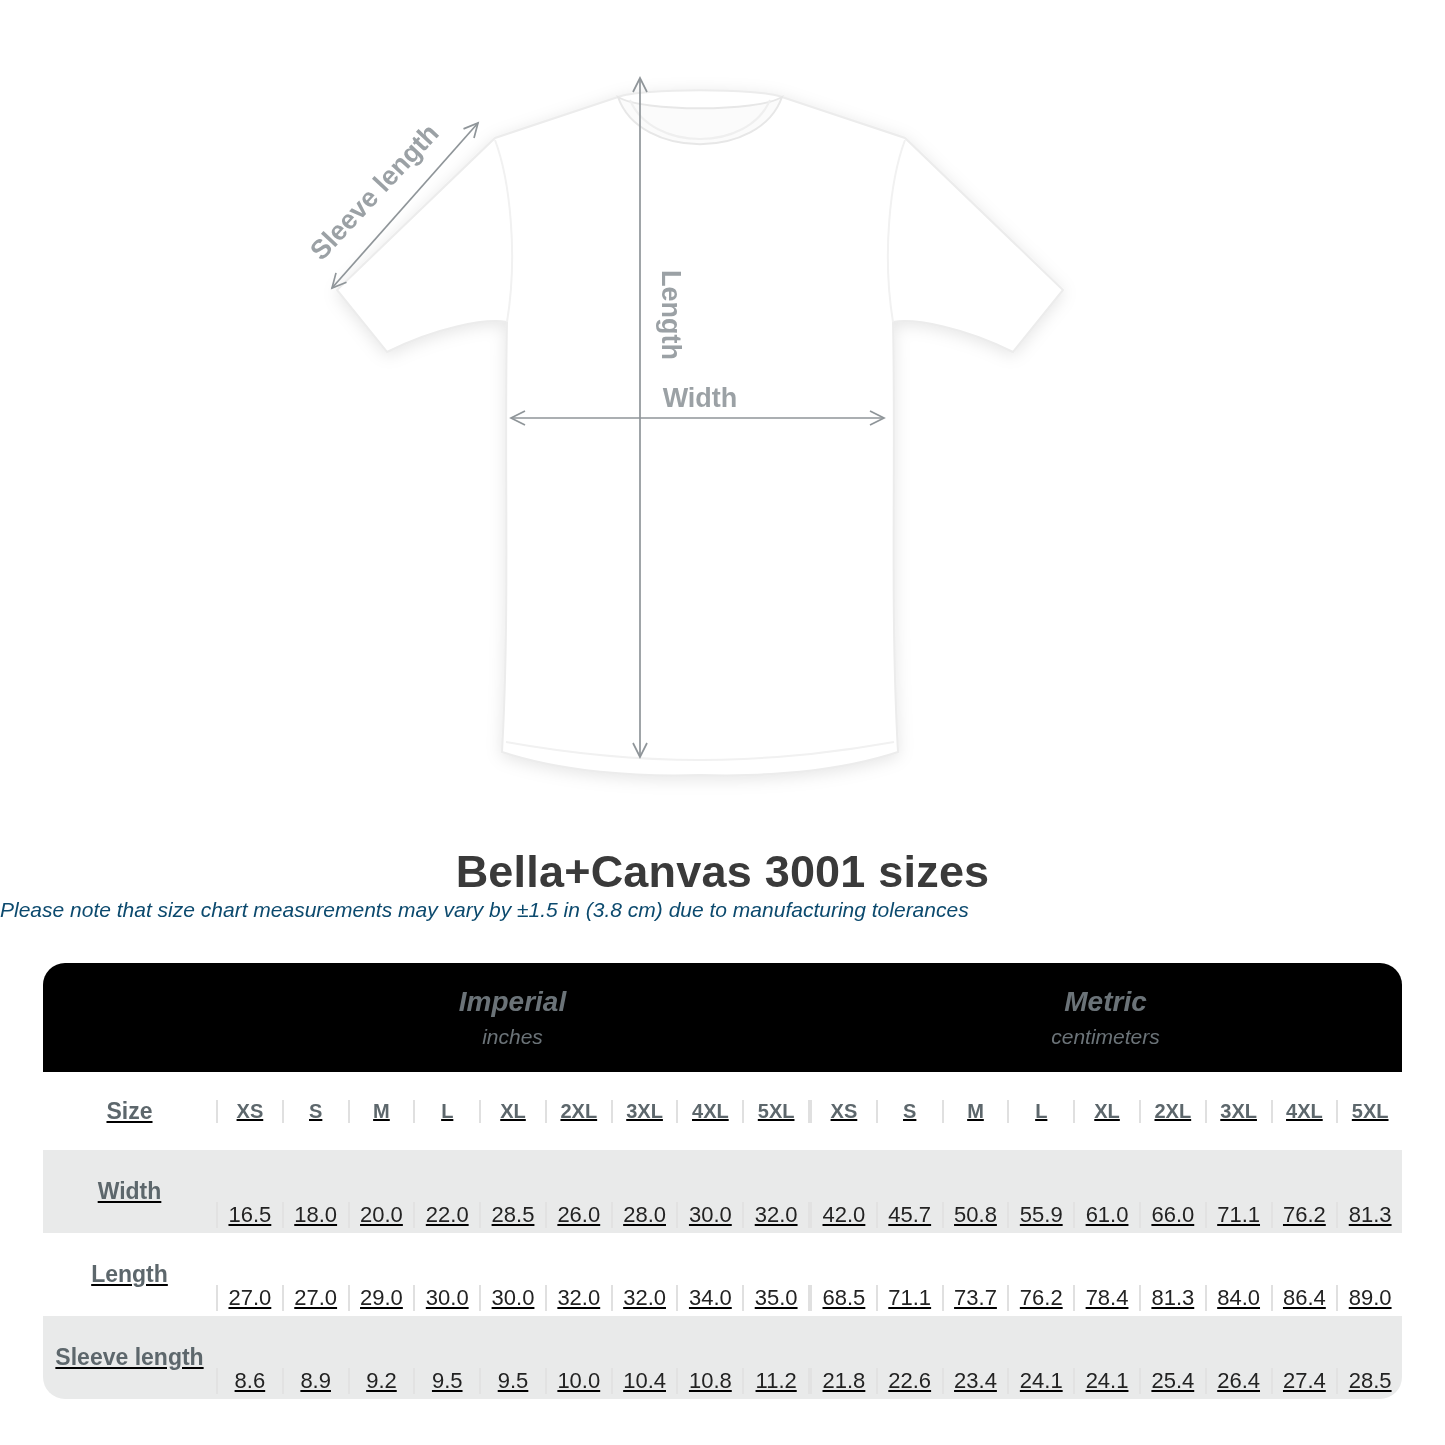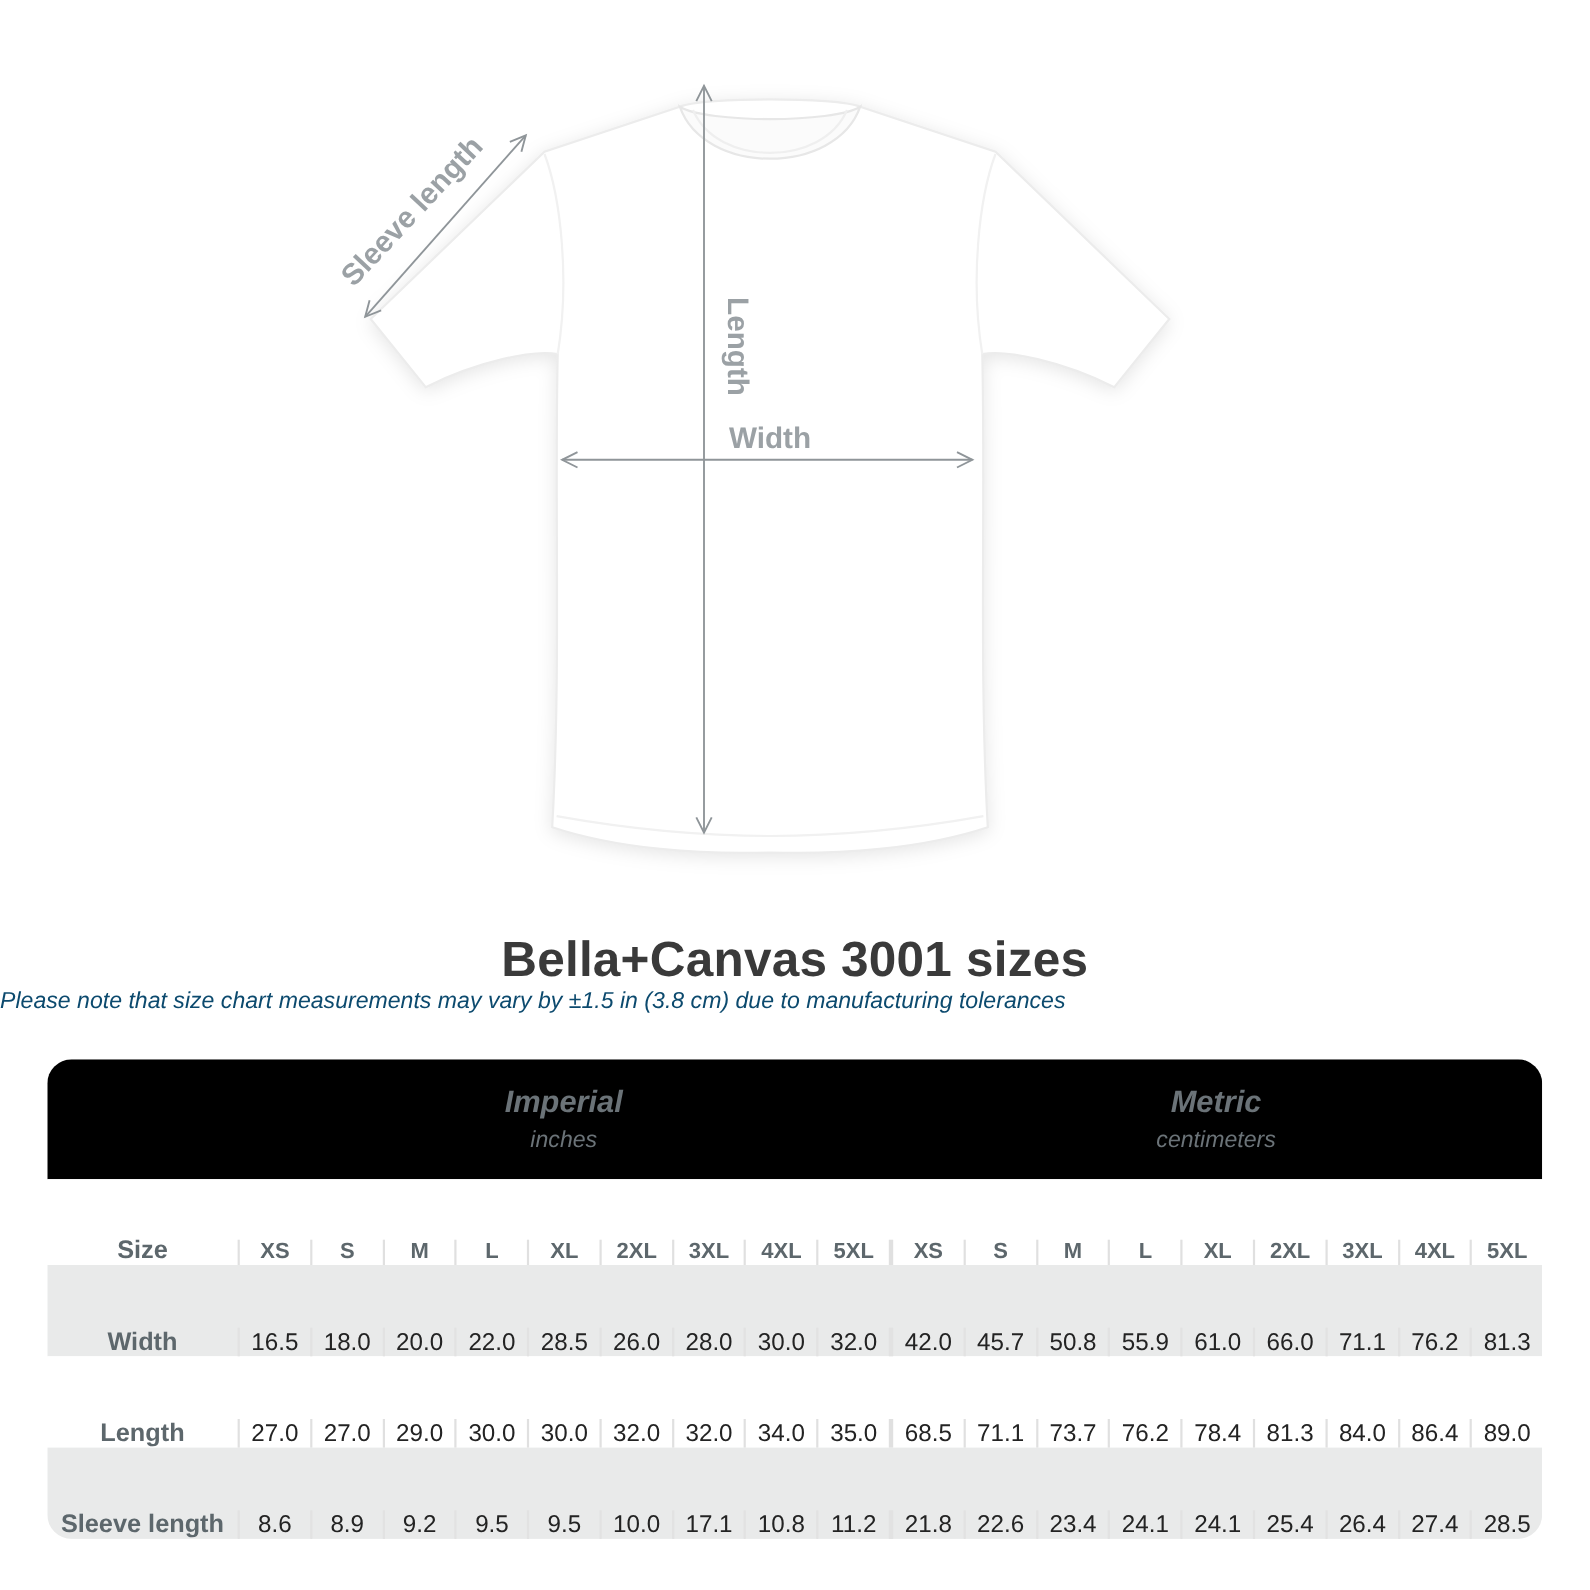--- a/index.html
+++ b/index.html
@@ -25,21 +25,21 @@
     border-radius:22px;overflow:hidden;background:#ffffff;
   }
   .band{display:flex;background:#000000;height:109px;}
   .band .spacer{width:173px;flex:none;}
   .band .half{
     flex:1;display:flex;flex-direction:column;align-items:center;
     justify-content:center;gap:7px;color:#6b7378;
   }
   .band .gname{font-size:28px;font-weight:bold;font-style:italic;}
   .band .gunit{font-size:21px;font-style:italic;}
-  .row{display:flex;align-items:flex-end;background:#ffffff;}
+  .row{display:flex;align-items:center;background:#ffffff;text-decoration:underline;}
   .row.sizes{height:78px;}
   .row.data{height:83px;}
   .row.gray{background:#e9eaea;}
   .lblcell{
     width:173px;flex:none;display:flex;align-items:center;justify-content:center;
     font-weight:bold;font-size:23px;color:#5d676c;
   }
   .cell{
     flex:1;display:flex;align-items:center;justify-content:center;
     border-left:2px solid #e0e0e0;
@@ -185,21 +185,21 @@
         <div class="cell">89.0</div>
       </div>
       <div class="row data gray">
         <div class="lblcell">Sleeve length</div>
         <div class="cell">8.6</div>
         <div class="cell">8.9</div>
         <div class="cell">9.2</div>
         <div class="cell">9.5</div>
         <div class="cell">9.5</div>
         <div class="cell">10.0</div>
-        <div class="cell">17.1</div>
+        <div class="cell">10.4</div>
         <div class="cell">10.8</div>
         <div class="cell">11.2</div>
         <div class="cell mfirst">21.8</div>
         <div class="cell">22.6</div>
         <div class="cell">23.4</div>
         <div class="cell">24.1</div>
         <div class="cell">24.1</div>
         <div class="cell">25.4</div>
         <div class="cell">26.4</div>
         <div class="cell">27.4</div>

